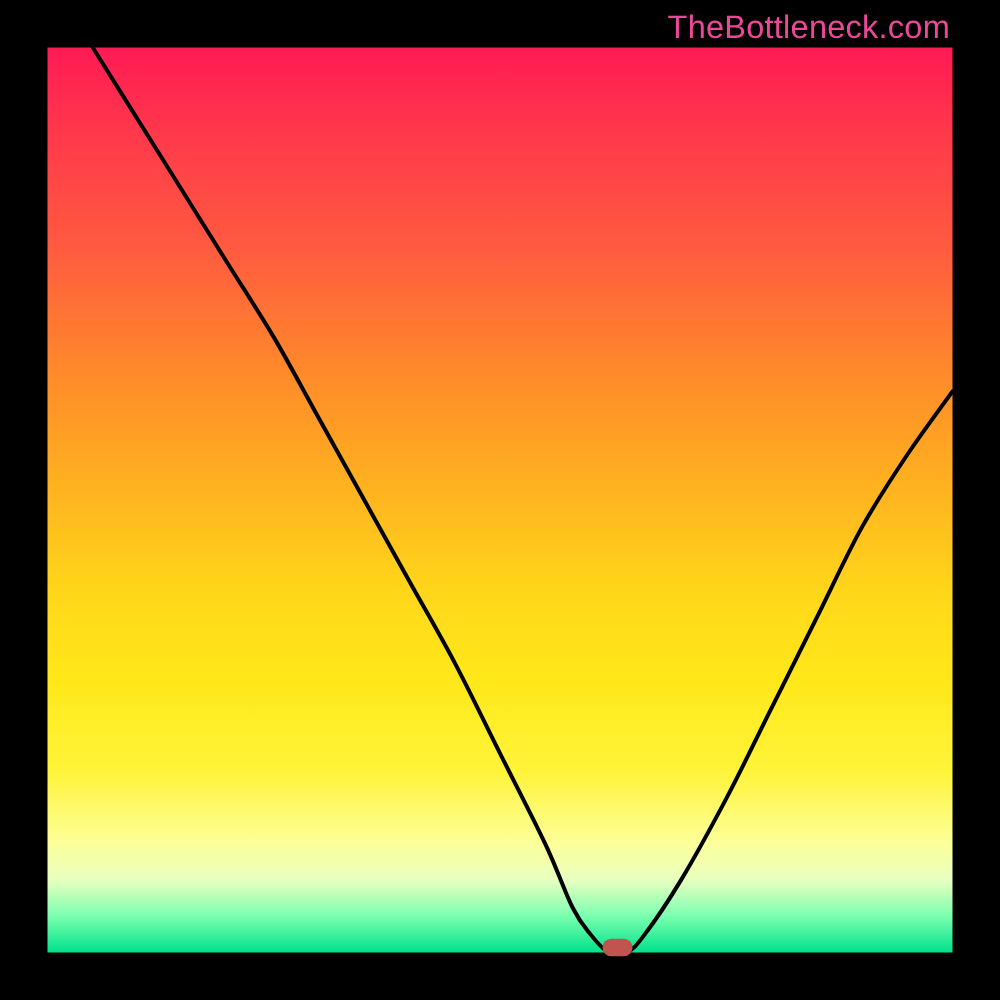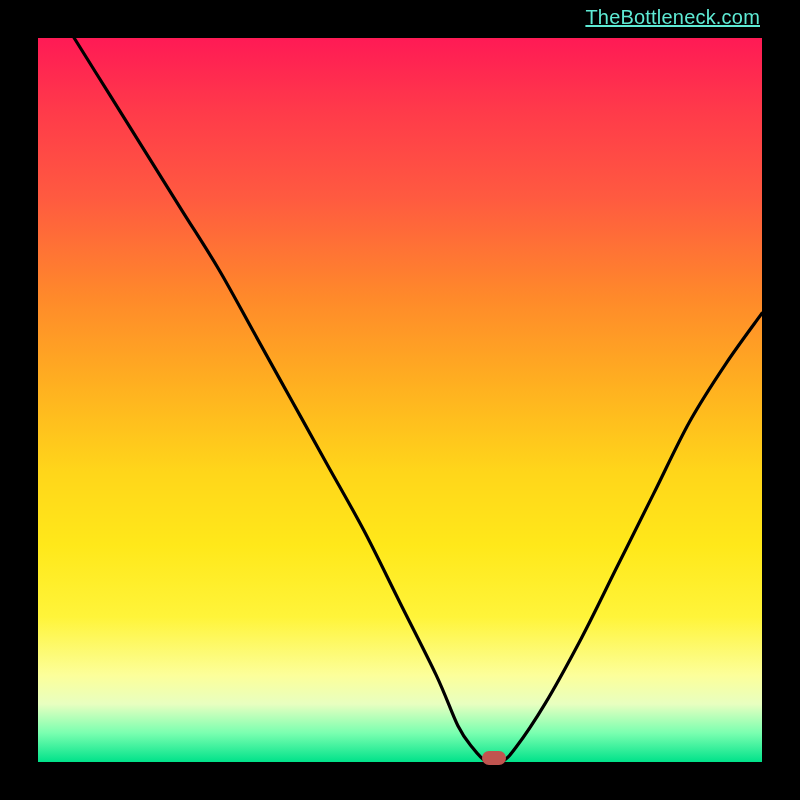--- a/index.html
+++ b/index.html
@@ -36,25 +36,24 @@
       #fcff9a 88%,
       #e8ffc0 92%,
       #7affb0 96%,
       #00e28a 100%
     );
   }
   .watermark {
     position: absolute;
     top: 6px;
     right: 40px;
-    color: #5eead4;
-    font-size: 20px;
+    color: #ec4899;
+    font-size: 26px;
     letter-spacing: 0.2px;
     user-select: none;
-    text-decoration: underline;
   }
   svg.curve {
     position: absolute;
     left: 0;
     top: 0;
     width: 724px;
     height: 724px;
     overflow: visible;
   }
   .marker {

